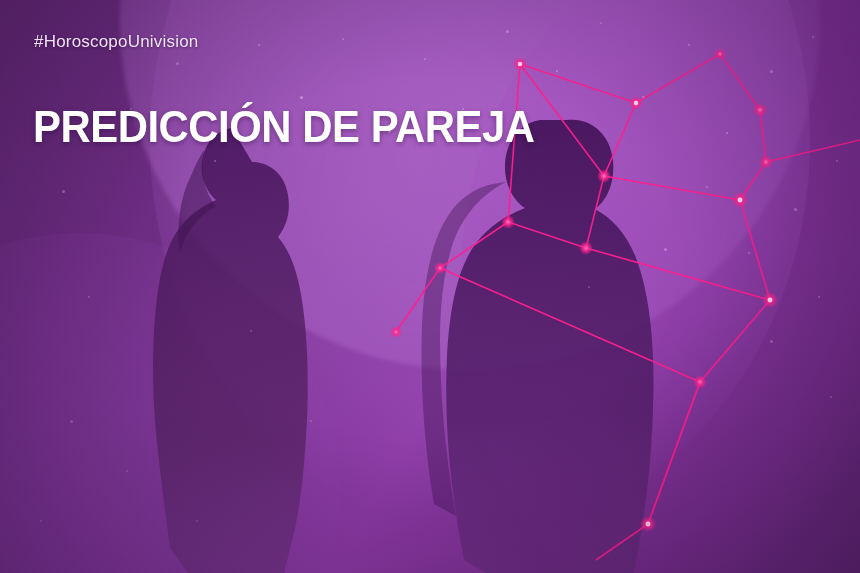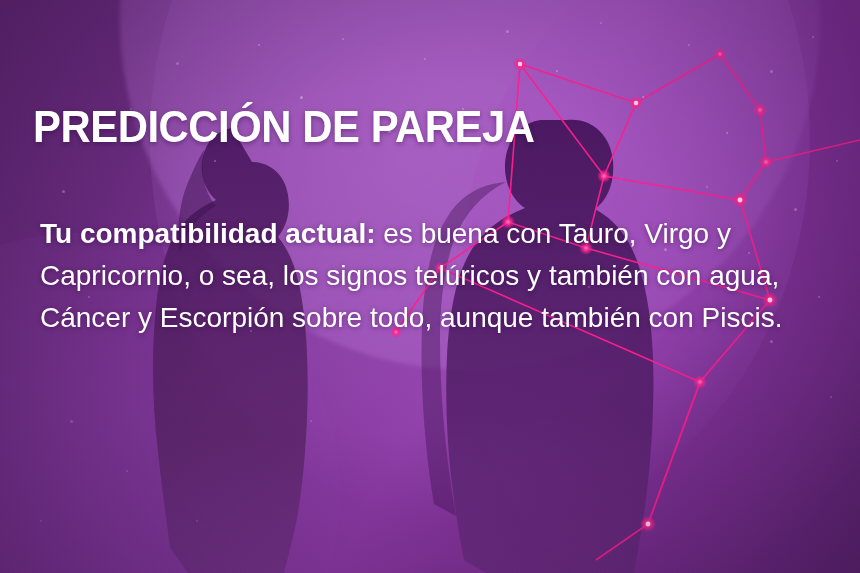--- a/index.html
+++ b/index.html
@@ -248,22 +248,20 @@
       <circle cx="740" cy="200" r="2.4" fill="#ffd9ee"></circle>
       <circle cx="770" cy="300" r="2.4" fill="#ffd9ee"></circle>
       <circle cx="648" cy="524" r="2.4" fill="#ffd9ee"></circle>
     </g>
   </svg>
 
   <div class="vignette"></div>
 
   <div class="content">
 
+    <div id="hashtag">#HoroscopoUnivision</div>
 
     <h1 id="title">PREDICCIÓN DE PAREJA</h1>
 
-    <p class="para" id="para1">
-      <span class="lead">Tu compatibilidad actual:</span><span> es buena con Tauro, Virgo y Capricornio, o sea, los signos telúricos y también con agua, Cáncer y Escorpión sobre todo, aunque también con Piscis.</span>
-    </p>
 
 
   </div>
 </div>
 
 </body></html>

